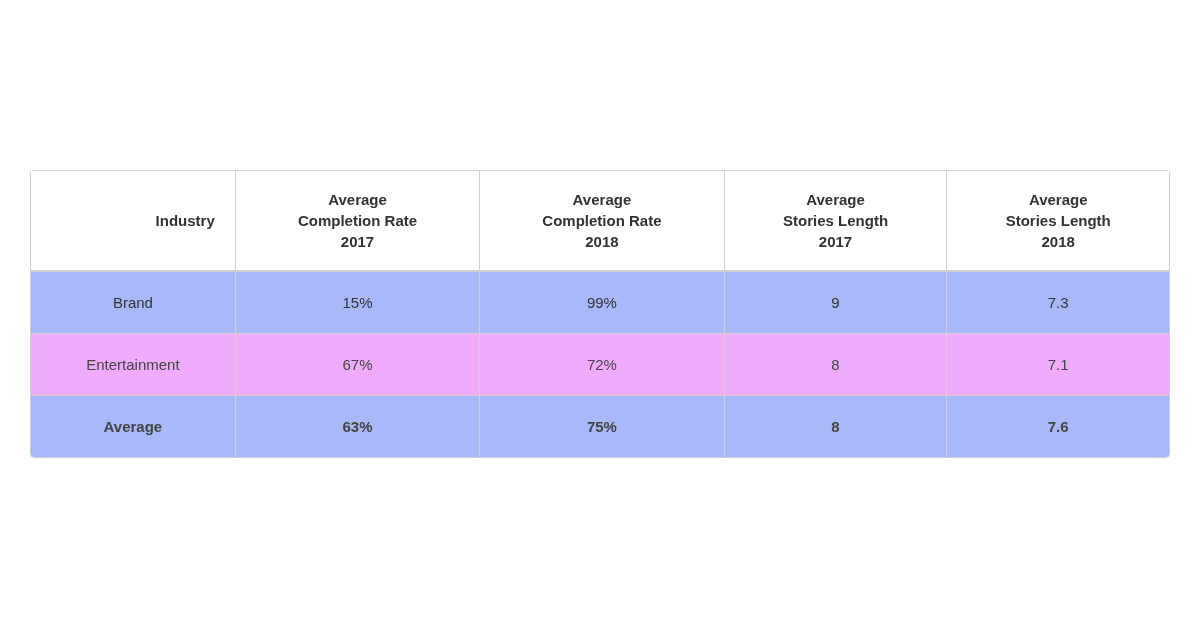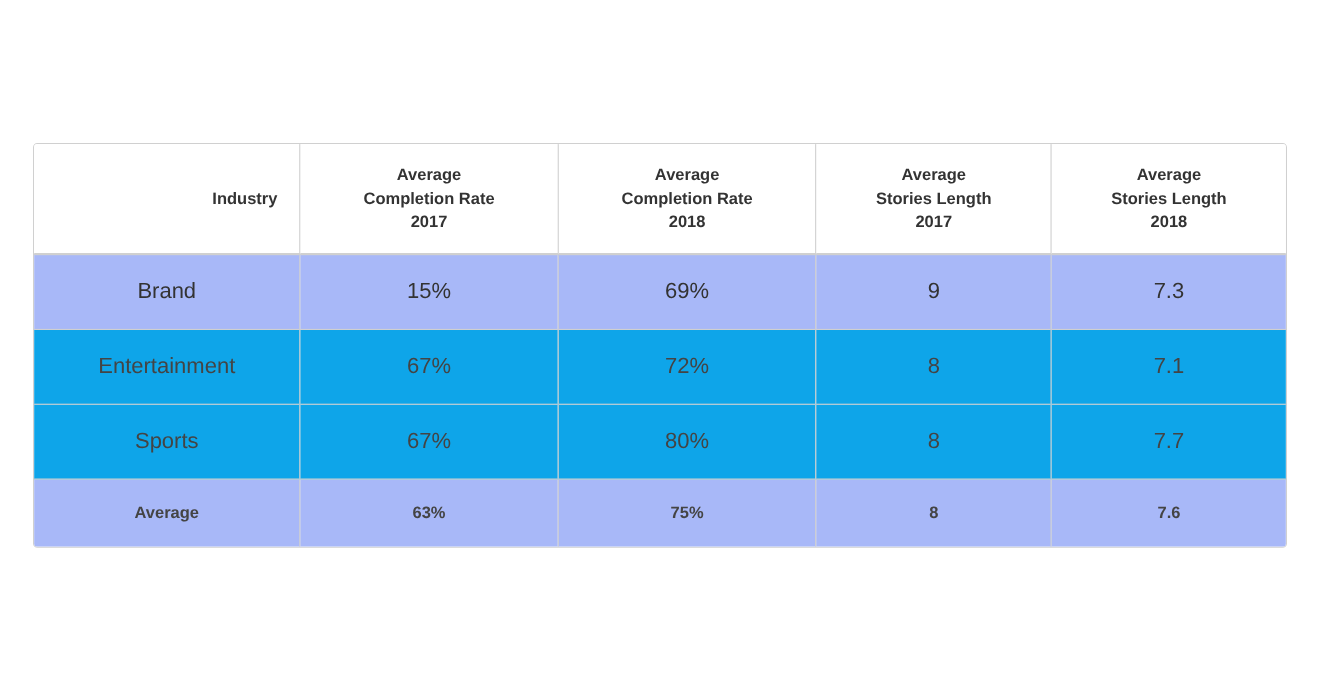--- a/index.html
+++ b/index.html
@@ -57,21 +57,21 @@
       border-bottom: 1px solid #d0d0d0;
     }
 
     tbody tr:last-child {
       border-bottom: none;
     }
 
     tbody td {
       padding: 22px 20px;
       text-align: center;
-      font-size: 20px;
+      font-size: 15px;
       color: #444444;
       border-right: 1px solid #d0d0d0;
     }
 
     tbody td:last-child {
       border-right: none;
     }
 
     tbody td.col-industry {
       text-align: center;
@@ -79,21 +79,21 @@
 
     .row-highlight {
       background-color: #a8b8f8;
     }
 
     .row-highlight td {
       color: #333333;
     }
 
     .row-normal {
-      background-color: #0ea5e9;
+      background-color: #f0abfc;
     }
 
     .row-average td {
       font-weight: bold;
       font-size: 15px;
     }
 
     .row-average {
       background-color: #a8b8f8;
     }
@@ -109,37 +109,30 @@
         <th>Average<br>Completion Rate<br>2017</th>
         <th>Average<br>Completion Rate<br>2018</th>
         <th>Average<br>Stories Length<br>2017</th>
         <th>Average<br>Stories Length<br>2018</th>
       </tr>
     </thead>
     <tbody id="table-body">
     <tr class="row-highlight">
           <td class="col-industry">Brand</td>
           <td>15%</td>
-          <td>69%</td>
+          <td>99%</td>
           <td>9</td>
           <td>7.3</td>
         </tr>
         <tr class="row-normal">
           <td class="col-industry">Entertainment</td>
           <td>67%</td>
           <td>72%</td>
           <td>8</td>
           <td>7.1</td>
-        </tr>
-        <tr class="row-normal">
-          <td class="col-industry">Sports</td>
-          <td>67%</td>
-          <td>80%</td>
-          <td>8</td>
-          <td>7.7</td>
         </tr>
         <tr class="row-average">
           <td class="col-industry">Average</td>
           <td>63%</td>
           <td>75%</td>
           <td>8</td>
           <td>7.6</td>
         </tr>
       </tbody>
   </table>

